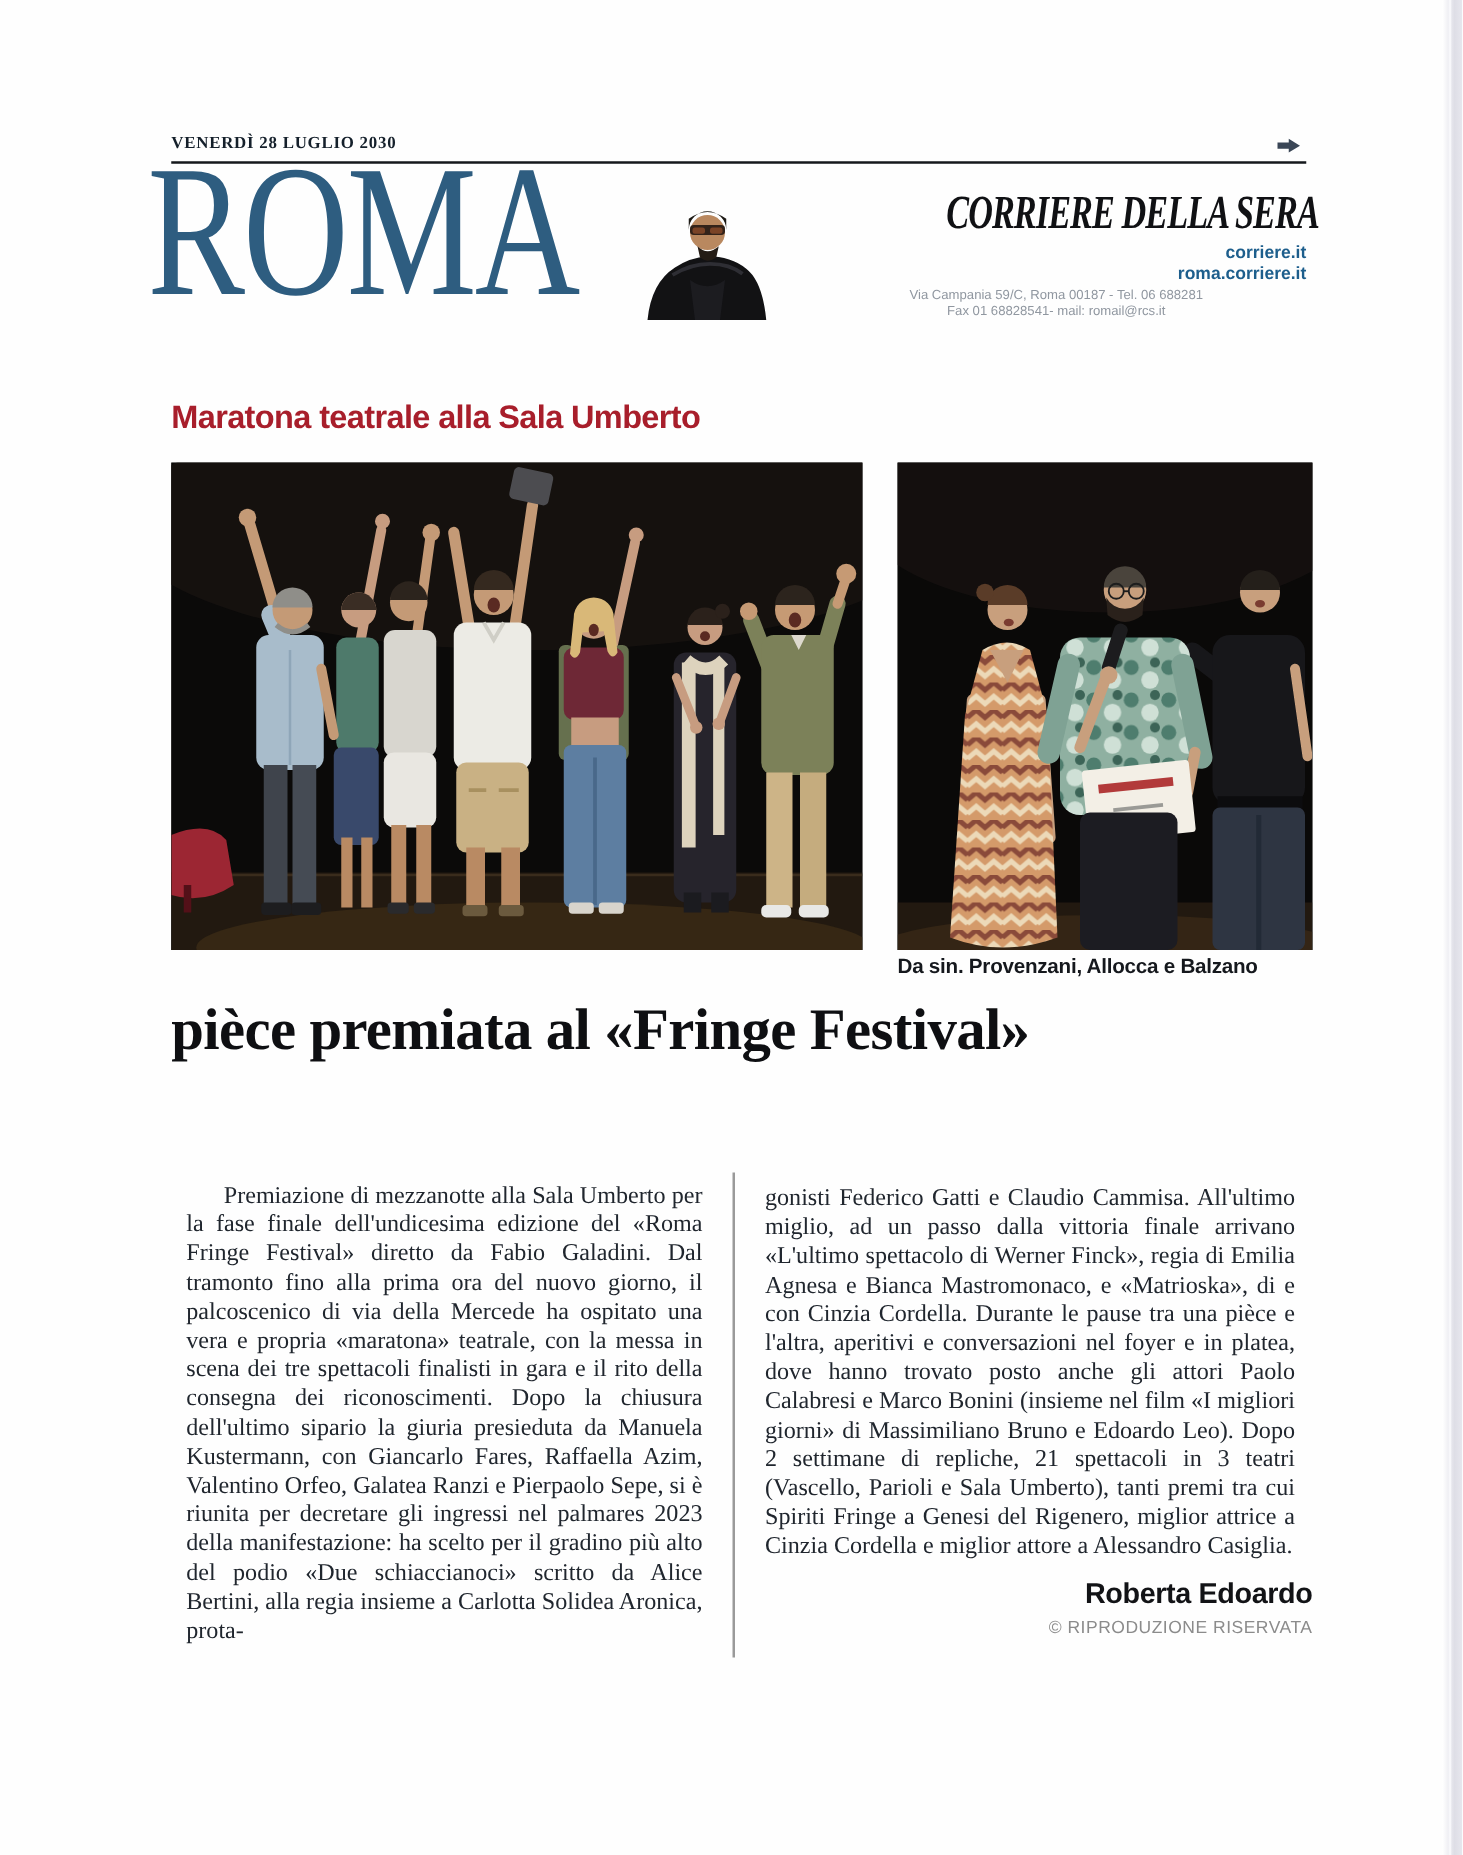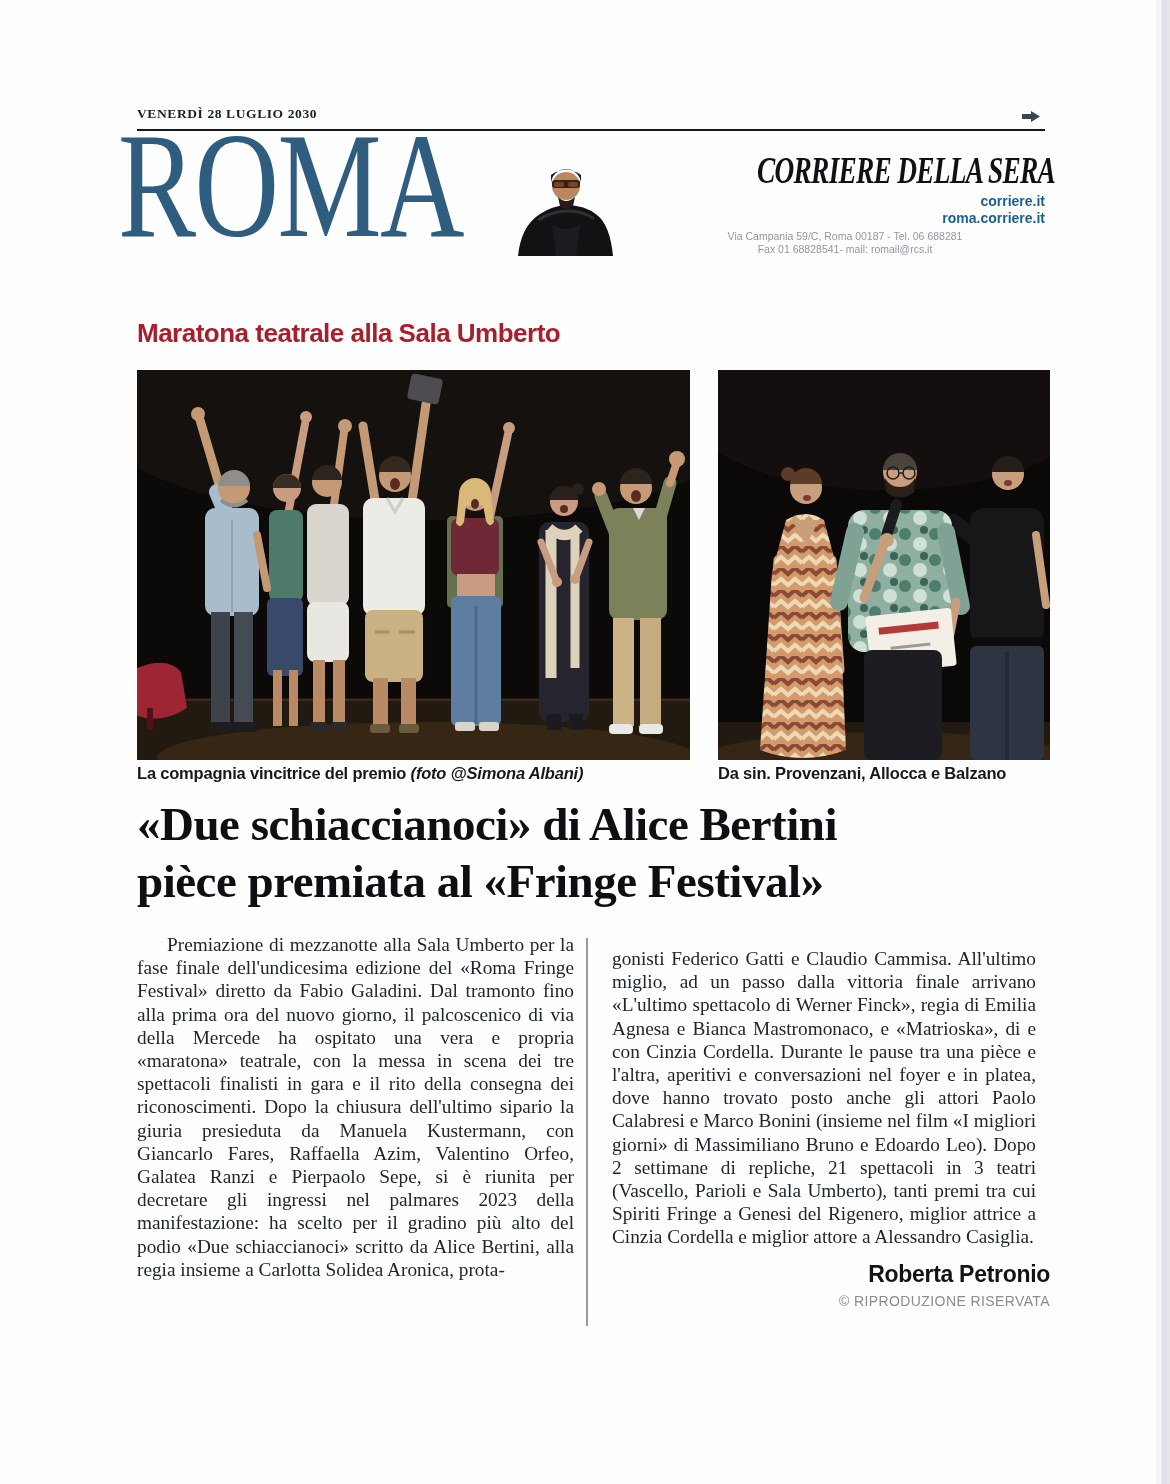--- a/index.html
+++ b/index.html
@@ -38,21 +38,21 @@
   .caption-left{left:137px;width:560px;}
   .caption-right{left:718px;width:340px;}
   .caption .credit{font-style:italic;}
 
   .headline{left:137px;top:796px;width:940px;font-size:47px;font-weight:bold;line-height:57px;
     letter-spacing:-.5px;color:#0e0f12;}
 
   .bodycol{top:933px;font-size:19.3px;line-height:23.2px;text-align:justify;color:#20262e;}
   .col-left{left:137px;width:437px;}
   .col-right{left:598px;width:452px;}
-  .col-left p{margin:0;text-indent:30px;}
+  .col-left p{margin:12px;text-indent:30px;}
   .col-right p{margin:14px;}
   .col-divider{left:586px;top:938px;width:1.5px;height:388px;background:#9a9a9a;}
 
   .byline{text-align:right;font-family:"Liberation Sans",sans-serif;font-size:23px;font-weight:bold;
     color:#121316;margin-top:6px;letter-spacing:-.3px;}
   .copyright{text-align:right;font-family:"Liberation Sans",sans-serif;font-size:14px;color:#8b8b8b;
     letter-spacing:.4px;margin-top:4px;}
 </style>
 </head>
 <body>
@@ -279,31 +279,29 @@
         <circle cx="182" cy="102" r="17" fill="#c89f7d"></circle>
         <path d="M167,108 a17,17 0 0 0 30,0 l-1,14 q-14,11 -28,0 Z" fill="#2a211b"></path>
         <path d="M165,100 a17,17 0 0 1 34,0" fill="#4a443c"></path>
         <circle cx="175" cy="103" r="6" fill="none" stroke="#1d1d1d" stroke-width="1.5"></circle>
         <circle cx="191" cy="103" r="6" fill="none" stroke="#1d1d1d" stroke-width="1.5"></circle>
         <path d="M181,103 h4" stroke="#1d1d1d" stroke-width="1.5"></path>
       </g>
     </svg>
   </div>
 
-  <div class="abs caption caption-left"><span>La compagnia vincitrice del premio </span><span class="credit">(foto @Simona Albani)</span></div>
   <div class="abs caption caption-right">Da sin. Provenzani, Allocca e Balzano</div>
 
   <div class="abs headline">
-    <div>«Due schiaccianoci» di Alice Bertini</div>
     <div>pièce premiata al «Fringe Festival»</div>
   </div>
 
   <div class="abs bodycol col-left">
     <p>Premiazione di mezzanotte alla Sala Umberto per la fase finale dell'undicesima edizione del «Roma Fringe Festival» diretto da Fabio Galadini. Dal tramonto fino alla prima ora del nuovo giorno, il palcoscenico di via della Mercede ha ospitato una vera e propria «maratona» teatrale, con la messa in scena dei tre spettacoli finalisti in gara e il rito della consegna dei riconoscimenti. Dopo la chiusura dell'ultimo sipario la giuria presieduta da Manuela Kustermann, con Giancarlo Fares, Raffaella Azim, Valentino Orfeo, Galatea Ranzi e Pierpaolo Sepe, si è riunita per decretare gli ingressi nel palmares 2023 della manifestazione: ha scelto per il gradino più alto del podio «Due schiaccianoci» scritto da Alice Bertini, alla regia insieme a Carlotta Solidea Aronica, prota-</p>
   </div>
   <div class="abs col-divider"></div>
   <div class="abs bodycol col-right">
     <p>gonisti Federico Gatti e Claudio Cammisa. All'ultimo miglio, ad un passo dalla vittoria finale arrivano «L'ultimo spettacolo di Werner Finck», regia di Emilia Agnesa e Bianca Mastromonaco, e «Matrioska», di e con Cinzia Cordella. Durante le pause tra una pièce e l'altra, aperitivi e conversazioni nel foyer e in platea, dove hanno trovato posto anche gli attori Paolo Calabresi e Marco Bonini (insieme nel film «I migliori giorni» di Massimiliano Bruno e Edoardo Leo). Dopo 2 settimane di repliche, 21 spettacoli in 3 teatri (Vascello, Parioli e Sala Umberto), tanti premi tra cui Spiriti Fringe a Genesi del Rigenero, miglior attrice a Cinzia Cordella e miglior attore a Alessandro Casiglia.</p>
-    <div class="byline">Roberta Petronio</div>
+    <div class="byline">Roberta Edoardo</div>
     <div class="copyright">© RIPRODUZIONE RISERVATA</div>
   </div>
 
 </div>
 
 </body></html>

